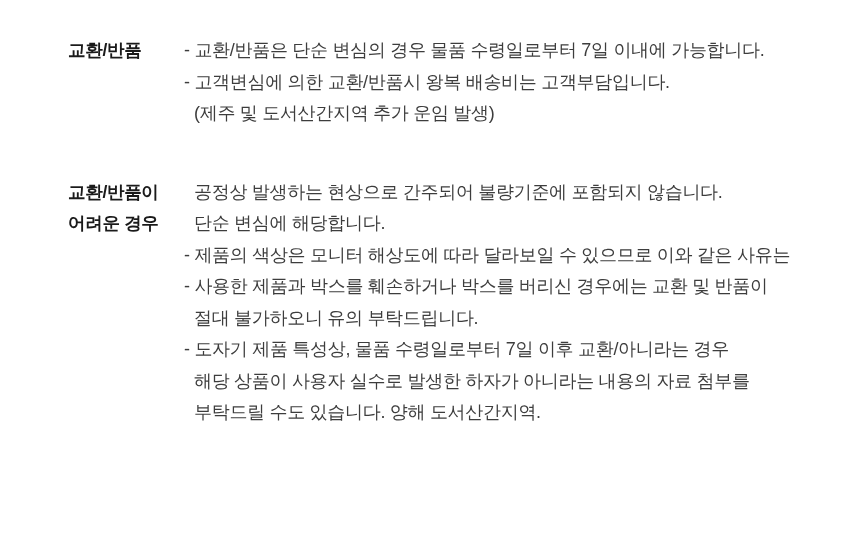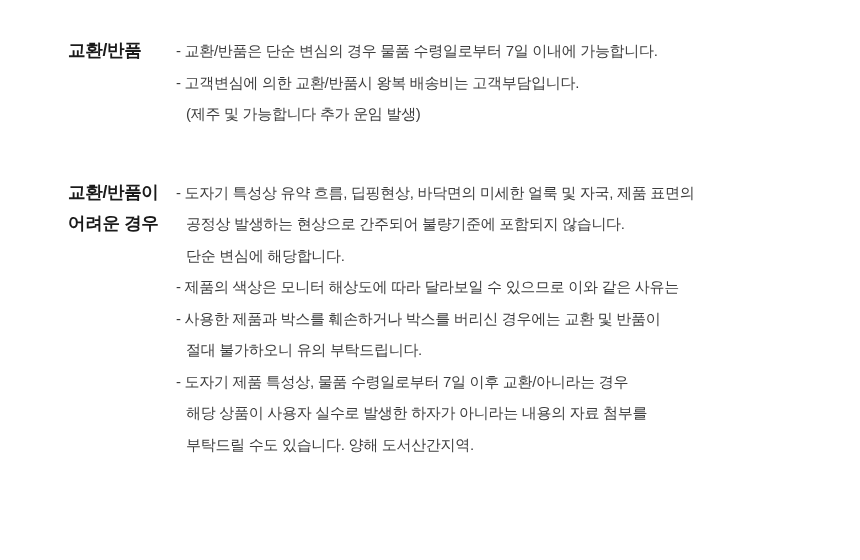--- a/index.html
+++ b/index.html
@@ -28,54 +28,54 @@
     flex: 0 0 108px;
     width: 108px;
     font-size: 17.5px;
     line-height: 31.5px;
     font-weight: 700;
     color: var(--label-color, #1a1a1a);
     letter-spacing: -0.3px;
   }
   .content-col {
     flex: 1 1 auto;
-    font-size: 15px;
+    font-size: 18px;
     line-height: 31.5px;
     font-weight: 400;
     color: var(--text-color, #3d3d3d);
     letter-spacing: -0.3px;
+    margin-left: 8px;
   }
   .line {
     white-space: nowrap;
   }
   .line.indent {
     padding-left: 10px;
   }
 </style>
 </head>
 <body style="background: rgb(255, 255, 255);">
 
 <div class="doc">
     <div class="section">
       <div class="label-col">
         <div class="label-line">교환/반품</div>
       </div>
       <div class="content-col">
         <div class="line">- 교환/반품은 단순 변심의 경우 물품 수령일로부터 7일 이내에 가능합니다.</div>
         <div class="line">- 고객변심에 의한 교환/반품시 왕복 배송비는 고객부담입니다.</div>
-        <div class="line indent">(제주 및 가능합니다 추가 운임 발생)</div>
+        <div class="line indent">(제주 및 도서산간지역 추가 운임 발생)</div>
       </div>
     </div>
     <div class="section">
       <div class="label-col">
         <div class="label-line">교환/반품이</div>
         <div class="label-line">어려운 경우</div>
       </div>
       <div class="content-col">
-        <div class="line">- 도자기 특성상 유약 흐름, 딥핑현상, 바닥면의 미세한 얼룩 및 자국, 제품 표면의</div>
         <div class="line indent">공정상 발생하는 현상으로 간주되어 불량기준에 포함되지 않습니다.</div>
         <div class="line indent">단순 변심에 해당합니다.</div>
         <div class="line">- 제품의 색상은 모니터 해상도에 따라 달라보일 수 있으므로 이와 같은 사유는</div>
         <div class="line">- 사용한 제품과 박스를 훼손하거나 박스를 버리신 경우에는 교환 및 반품이</div>
         <div class="line indent">절대 불가하오니 유의 부탁드립니다.</div>
         <div class="line">- 도자기 제품 특성상, 물품 수령일로부터 7일 이후 교환/아니라는 경우</div>
         <div class="line indent">해당 상품이 사용자 실수로 발생한 하자가 아니라는 내용의 자료 첨부를</div>
         <div class="line indent">부탁드릴 수도 있습니다. 양해 도서산간지역.</div>
       </div>
     </div>

